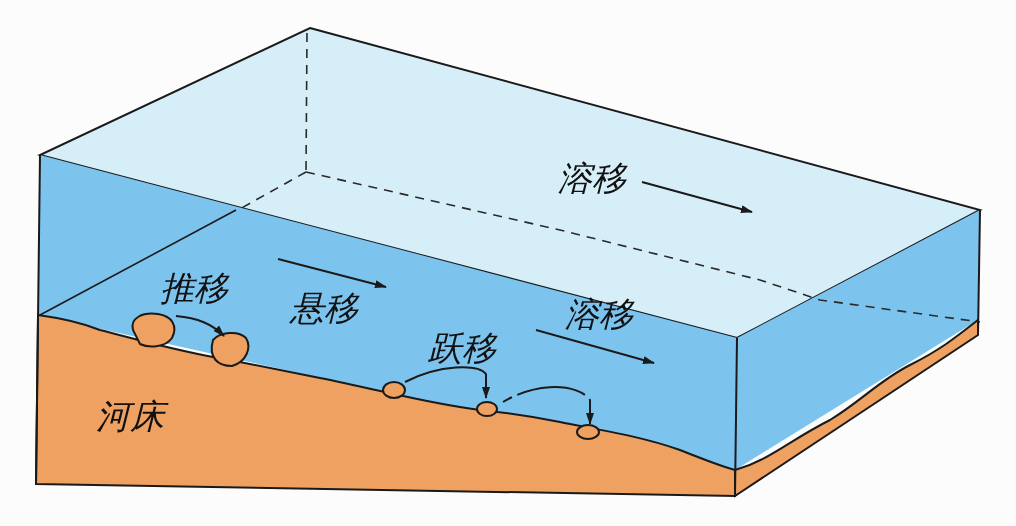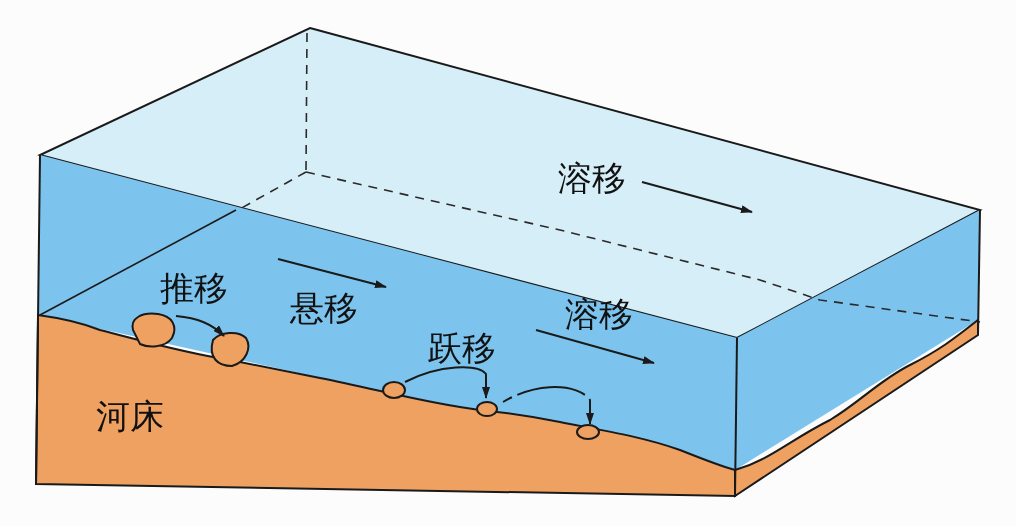--- a/index.html
+++ b/index.html
@@ -1,16 +1,16 @@
 <!DOCTYPE html>
 <html><head>
 <meta charset="utf-8">
 <style>
   html, body { margin: 0; padding: 0; background: #fdfdfd; }
-  #stage { position: relative; width: 1016px; height: 526px; overflow: hidden; background: #fcfcfc; }
+  #stage { position: relative; width: 1016px; height: 526px; overflow: hidden; background: #fcfcfc; font-style: italic; }
   svg { position: absolute; left: 0; top: 0; }
   .lbl { font-family: "DejaVu Sans", sans-serif; font-size: 34px; fill: #111; }
 </style>
 </head>
 <body>
 
 <div id="stage">
 <svg width="1016" height="526" viewBox="0 0 1016 526" xmlns="http://www.w3.org/2000/svg">
   <defs>
     <marker id="ah" markerWidth="12" markerHeight="8" refX="11" refY="4" orient="auto" markerUnits="userSpaceOnUse">

